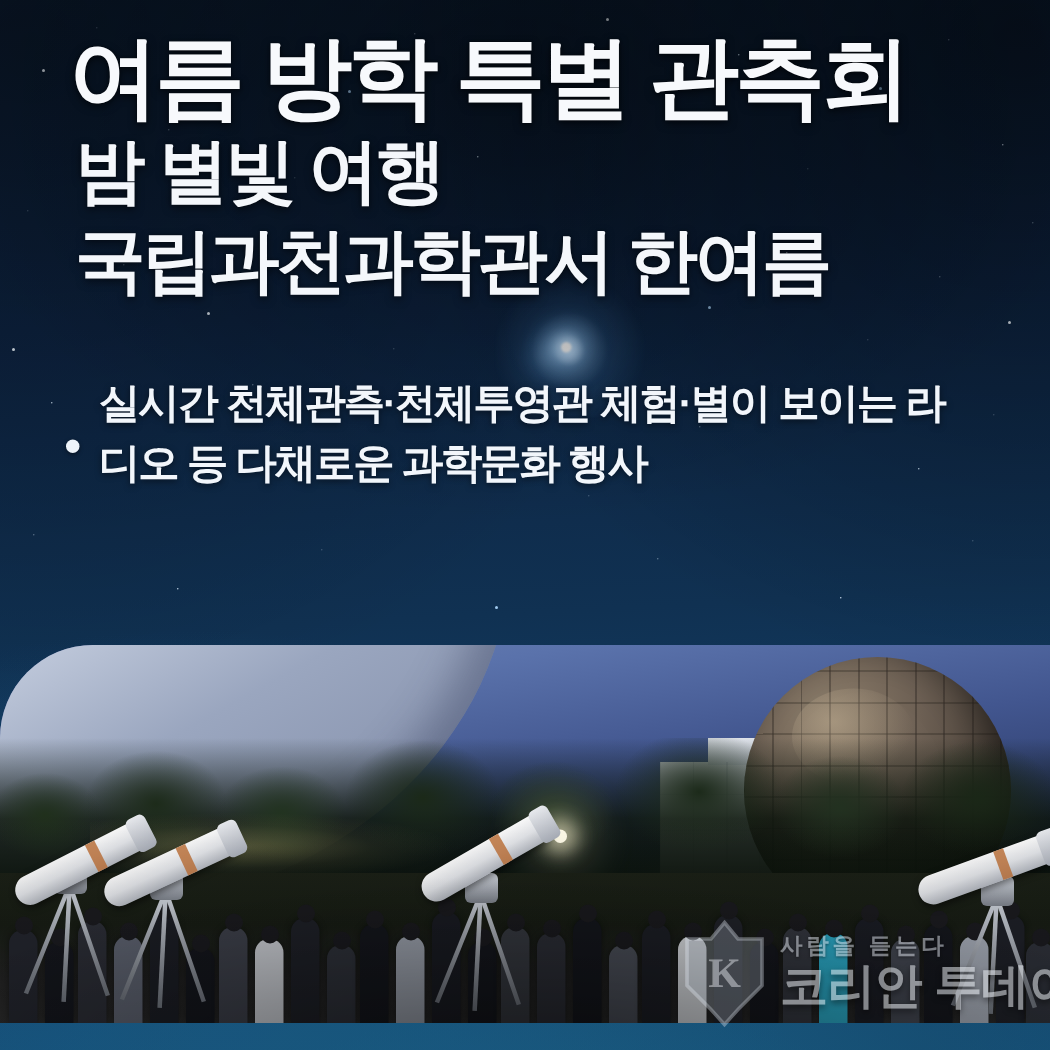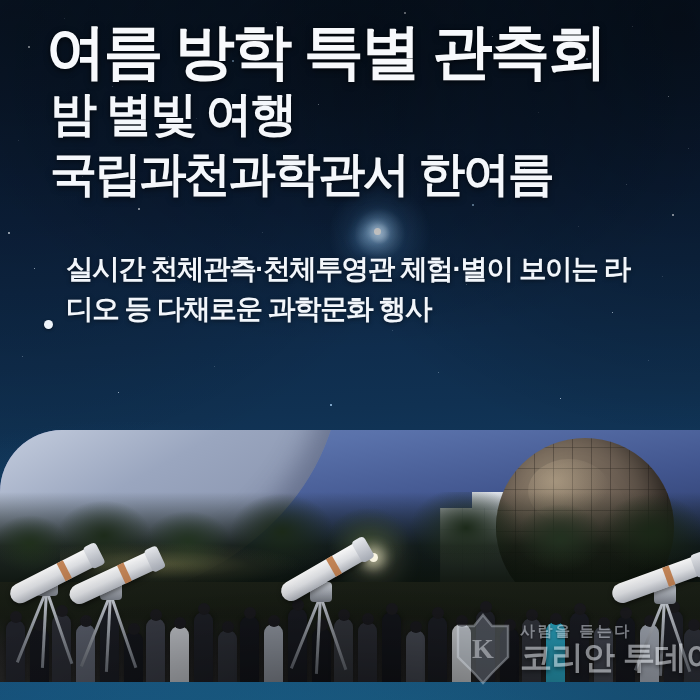--- a/index.html
+++ b/index.html
@@ -111,21 +111,21 @@
     font-weight: 700;
     letter-spacing: -2.3px;
     color: #f4f7fb;
     white-space: nowrap;
     text-shadow: 0 2px 6px rgba(0,0,0,0.5), 0 0 2px rgba(0,0,0,0.35);
   }
   .subline.l2 { padding-top: 1px; }
 
   .bullet-row {
     display: flex;
-    align-items: flex-end;
+    align-items: center;
     padding: 47px 0 0 44px;
   }
   .bullet-dot {
     flex: 0 0 auto;
     width: 9px; height: 9px;
     border-radius: 50%;
     background: #eef4fa;
     margin: 16px 13px 0 0;
     box-shadow: 0 1px 3px rgba(0,0,0,0.45);
   }

